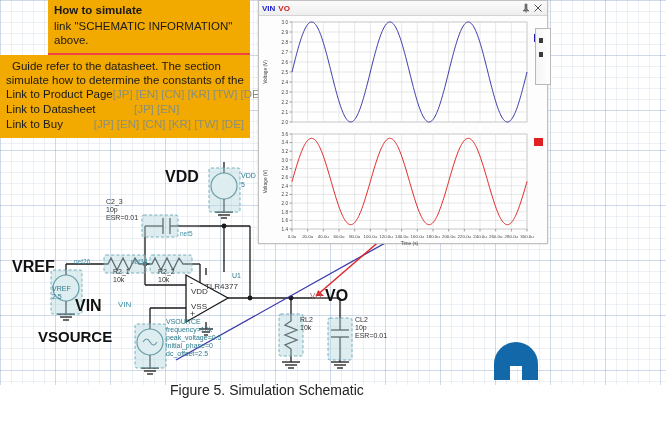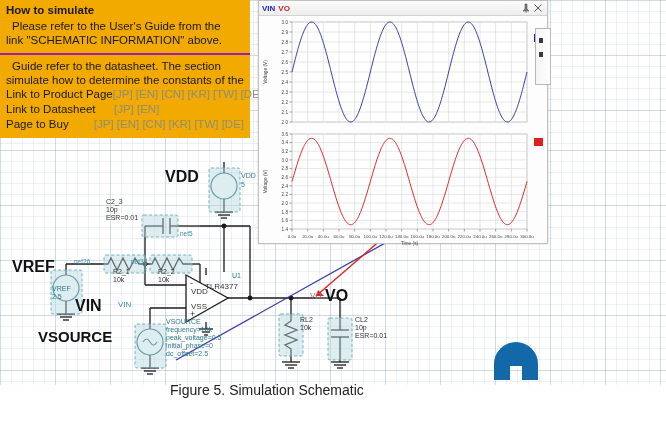--- a/index.html
+++ b/index.html
@@ -26,28 +26,28 @@
     background-image:
       linear-gradient(to right, rgba(120,150,190,0.13) 1px, transparent 1px),
       linear-gradient(to bottom, rgba(120,150,190,0.13) 1px, transparent 1px),
       linear-gradient(to right, rgba(120,150,190,0.25) 1px, transparent 1px),
       linear-gradient(to bottom, rgba(120,150,190,0.25) 1px, transparent 1px);
     background-size:11px 11px,11px 11px,55px 55px,55px 55px;
   }
   
   #info-panel{position:absolute;left:0;top:0;width:250px;z-index:30;}
   .obox{background:#f2a900;padding:4px 6px 6px 6px;}
-  .obox.first{border-bottom:2px solid #a21caf;}
+  .obox.first{border-bottom:2px solid #ef4444;margin-left:48px;}
   .obox .title{font-weight:bold;font-size:11.5px;color:#1a1a1a;margin-bottom:3px;}
   .obox p{margin:0;font-size:11.5px;line-height:14px;color:#1a1a1a;}
   .linkrow{display:flex;font-size:11.5px;line-height:15px;color:#1a1a1a;}
   .linkrow .lbl{white-space:nowrap;}
   .linkrow .codes{color:#8a8f7a;white-space:nowrap;}
   .lw1{width:122px;}
-  .lw2{width:108px;}
+  .lw2{width:128px;}
   .lw3{width:108px;}
   
   #scope-window{
     position:absolute;left:258px;top:0;width:288px;height:242px;
     background:#fdfdfd;border:1px solid #c0c0c0;z-index:40;
     box-shadow:0 0 2px rgba(0,0,0,.2);
   }
   #scope-titlebar{
     height:14px;background:linear-gradient(to bottom,#fbfbfb,#eeeeee);
     border-bottom:1px solid #d4d4d4;display:flex;align-items:center;
@@ -237,36 +237,35 @@
 <div class="netlbl" style="left:131px;top:258px;">net34</div>
 <div class="netlbl" style="left:180px;top:230px;">net5</div>
 <div class="netlbl" style="left:118px;top:300px;font-size:8px;">VIN</div>
 <div class="netlbl" style="left:310px;top:291px;font-size:8px;color:#b06a6a;">VO</div>
 
 <div class="caption">Figure 5. Simulation Schematic</div>
 
 <div id="info-panel">
   <div class="obox first">
     <div class="title">How to simulate</div>
-    <p style="text-indent:6px;">Please refer to the User's Guide from the</p>
     <p>link "SCHEMATIC INFORMATION" above.</p>
   </div>
   <div class="obox">
     <p style="text-indent:6px;">Guide refer to the datasheet. The section</p>
     <p>simulate how to determine the constants of the</p>
     <div class="linkrow">
       <span class="lbl lw1">Link to Product Page</span>
       <span class="codes">[JP] [EN] [CN] [KR] [TW] [DE]</span>
     </div>
     <div class="linkrow">
       <span class="lbl lw2">Link to Datasheet</span>
       <span class="codes">[JP] [EN]</span>
     </div>
     <div class="linkrow">
-      <span class="lbl lw3">Page to Buy</span>
+      <span class="lbl lw3">Link to Buy</span>
       <span class="codes">[JP] [EN] [CN] [KR] [TW] [DE]</span>
     </div>
   </div>
 </div>
 
 <div id="side-panel">
   <div class="bar"></div>
   <div class="bar"></div>
 </div>
 

